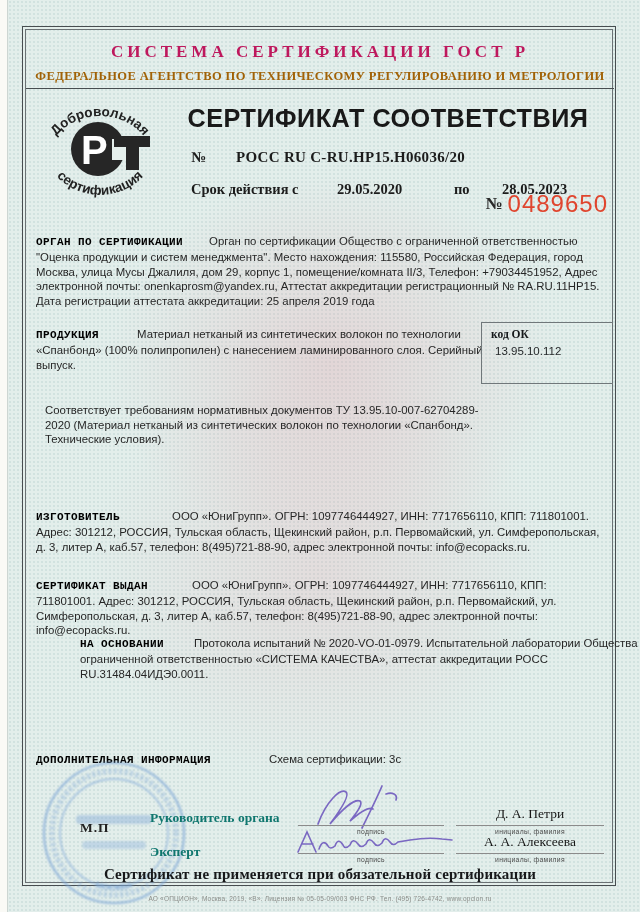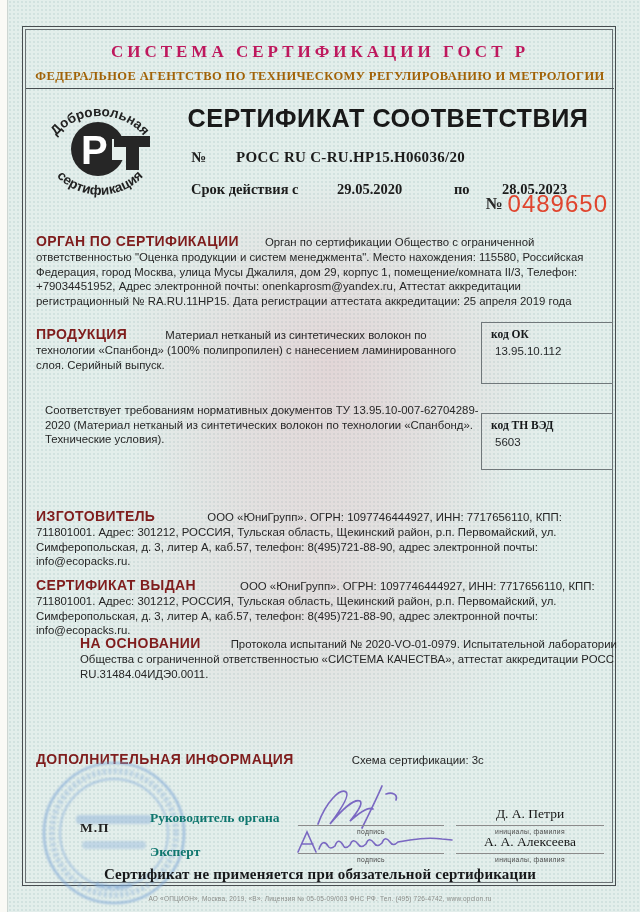--- a/index.html
+++ b/index.html
@@ -39,22 +39,22 @@
   .v-prefix { left:0; }
   .v-from { left:146px; }
   .v-po { left:263px; }
   .v-to { left:311px; }
   .blankno { position:absolute; top:190px; right:32px; }
   .blankno .sign { font-size:17px; font-weight:bold; color:#2a2a2a; vertical-align:3px; margin-right:5px; }
   .blankno .digits { font-family:"Liberation Sans", sans-serif; font-size:24px; letter-spacing:1px; color:#e0452e; }
 
   .sec { position:absolute; font-family:"Liberation Sans", sans-serif; font-size:11.4px;
          line-height:14.6px; color:#262626; text-align:left; }
-  .lbl { font-family:Liberation Sans, sans-serif; font-weight:bold; font-size:14px;
-         color:#7f1d1d; letter-spacing:0.4px; }
+  .lbl { font-family:Liberation Mono, monospace; font-weight:bold; font-size:11px;
+         color:#000000; letter-spacing:0.4px; }
   .sec-organ { top:223px; left:36px; width:566px; }
   .sec-organ .lbl { margin-right:26px; }
   .sec-product { top:316px; left:36px; width:447px; }
   .sec-product .lbl { margin-right:38px; }
   .sec-compliance { top:399px; left:36px; width:450px; }
   .sec-compliance .body { display:block; margin-top:4px; padding-left:9px; }
   .sec-manufacturer { top:498px; left:36px; width:570px; }
   .sec-manufacturer .lbl { margin-right:52px; }
   .sec-issued { top:567px; left:36px; width:570px; }
   .sec-issued .lbl { margin-right:44px; }
@@ -162,24 +162,20 @@
 
   <div class="codebox codebox-ok">
     <span class="clbl">код ОК</span>
     <span class="cval">13.95.10.112</span>
   </div>
 
   <div class="sec sec-compliance">
     <span class="body">Соответствует требованиям нормативных документов ТУ 13.95.10-007-62704289-2020 (Материал нетканый из синтетических волокон по технологии «Спанбонд». Технические условия).</span>
   </div>
 
-  <div class="codebox codebox-tnved">
-    <span class="clbl">код ТН ВЭД</span>
-    <span class="cval">5603</span>
-  </div>
 
   <p class="sec sec-manufacturer">
     <span class="lbl">ИЗГОТОВИТЕЛЬ</span><span class="body">ООО «ЮниГрупп». ОГРН: 1097746444927, ИНН: 7717656110, КПП: 711801001. Адрес: 301212, РОССИЯ, Тульская область, Щекинский район, р.п. Первомайский, ул. Симферопольская, д. 3, литер А, каб.57, телефон: 8(495)721-88-90, адрес электронной почты: info@ecopacks.ru.</span>
   </p>
 
   <p class="sec sec-issued">
     <span class="lbl">СЕРТИФИКАТ ВЫДАН</span><span class="body">ООО «ЮниГрупп». ОГРН: 1097746444927, ИНН: 7717656110, КПП: 711801001. Адрес: 301212, РОССИЯ, Тульская область, Щекинский район, р.п. Первомайский, ул. Симферопольская, д. 3, литер А, каб.57, телефон: 8(495)721-88-90, адрес электронной почты: info@ecopacks.ru.</span>
   </p>
 
   <p class="sec sec-basis">

